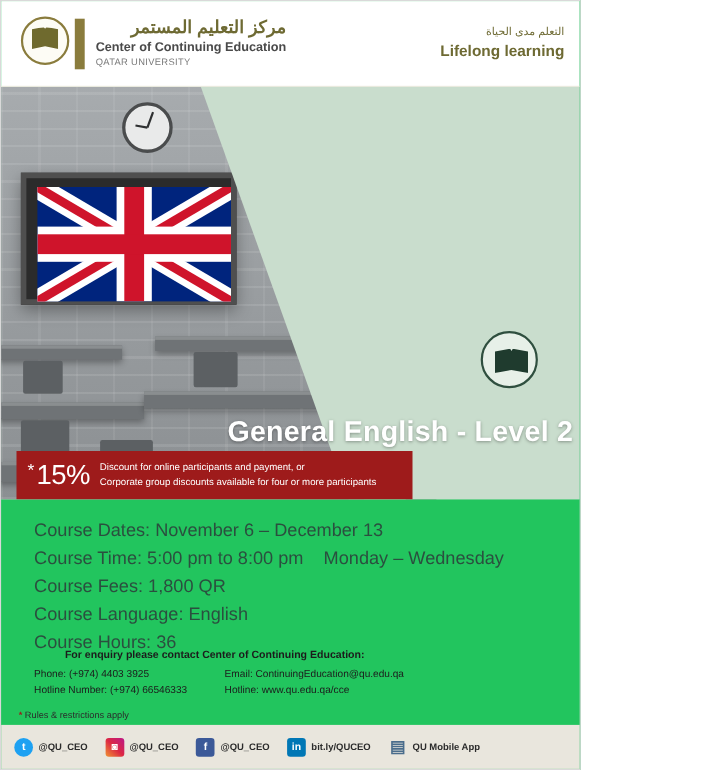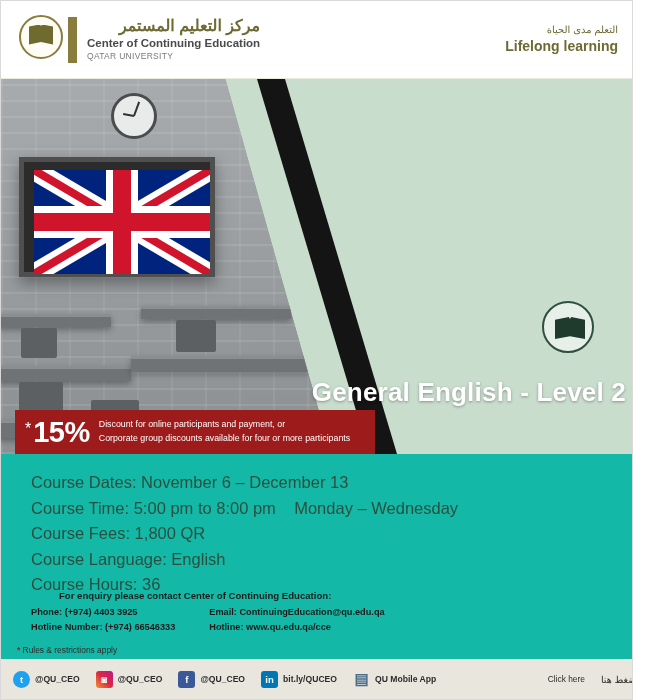--- a/index.html
+++ b/index.html
@@ -7,23 +7,23 @@
   body {
     width: 650px;
     height: 700px;
     font-family: "Liberation Sans", sans-serif;
     background: #ffffff;
     overflow: hidden;
   }
 
   .poster {
     position: relative;
-    width: 633px;
+    width: 528px;
     height: 700px;
-    background: #14b8a6;
+    background: #22c55e;
     border: 1px solid #d9d9d9;
     overflow: hidden;
   }
 
   
   .header {
     position: relative;
     height: 78px;
     background: #ffffff;
     display: flex;
@@ -256,22 +256,22 @@
     align-items: center;
     padding: 0 10px;
   }
   .discount .star {
     font-size: 16px;
     line-height: 1;
     margin-right: 2px;
     margin-top: -6px;
   }
   .discount .pct {
-    font-size: 29px;
-    font-weight: bold;
+    font-size: 25px;
+    font-weight: normal;
     margin-right: 9px;
     letter-spacing: -.5px;
   }
   .discount .lines {
     font-size: 8.8px;
     line-height: 1.55;
     font-weight: normal;
   }
 
   
@@ -296,21 +296,21 @@
     color: #1c1c1c;
     margin-bottom: 4px;
     padding-left: 28px;
   }
   .contact .cols {
     display: flex;
     gap: 34px;
   }
   .contact .line {
     font-size: 9.2px;
-    font-weight: bold;
+    font-weight: normal;
     color: #1c1c1c;
     line-height: 1.65;
   }
   .rules {
     padding: 10px 0 0 16px;
     font-size: 8.4px;
     color: #2b2b2b;
   }
   .rules .ast { color: #9e1b1b; font-weight: bold; }
 

